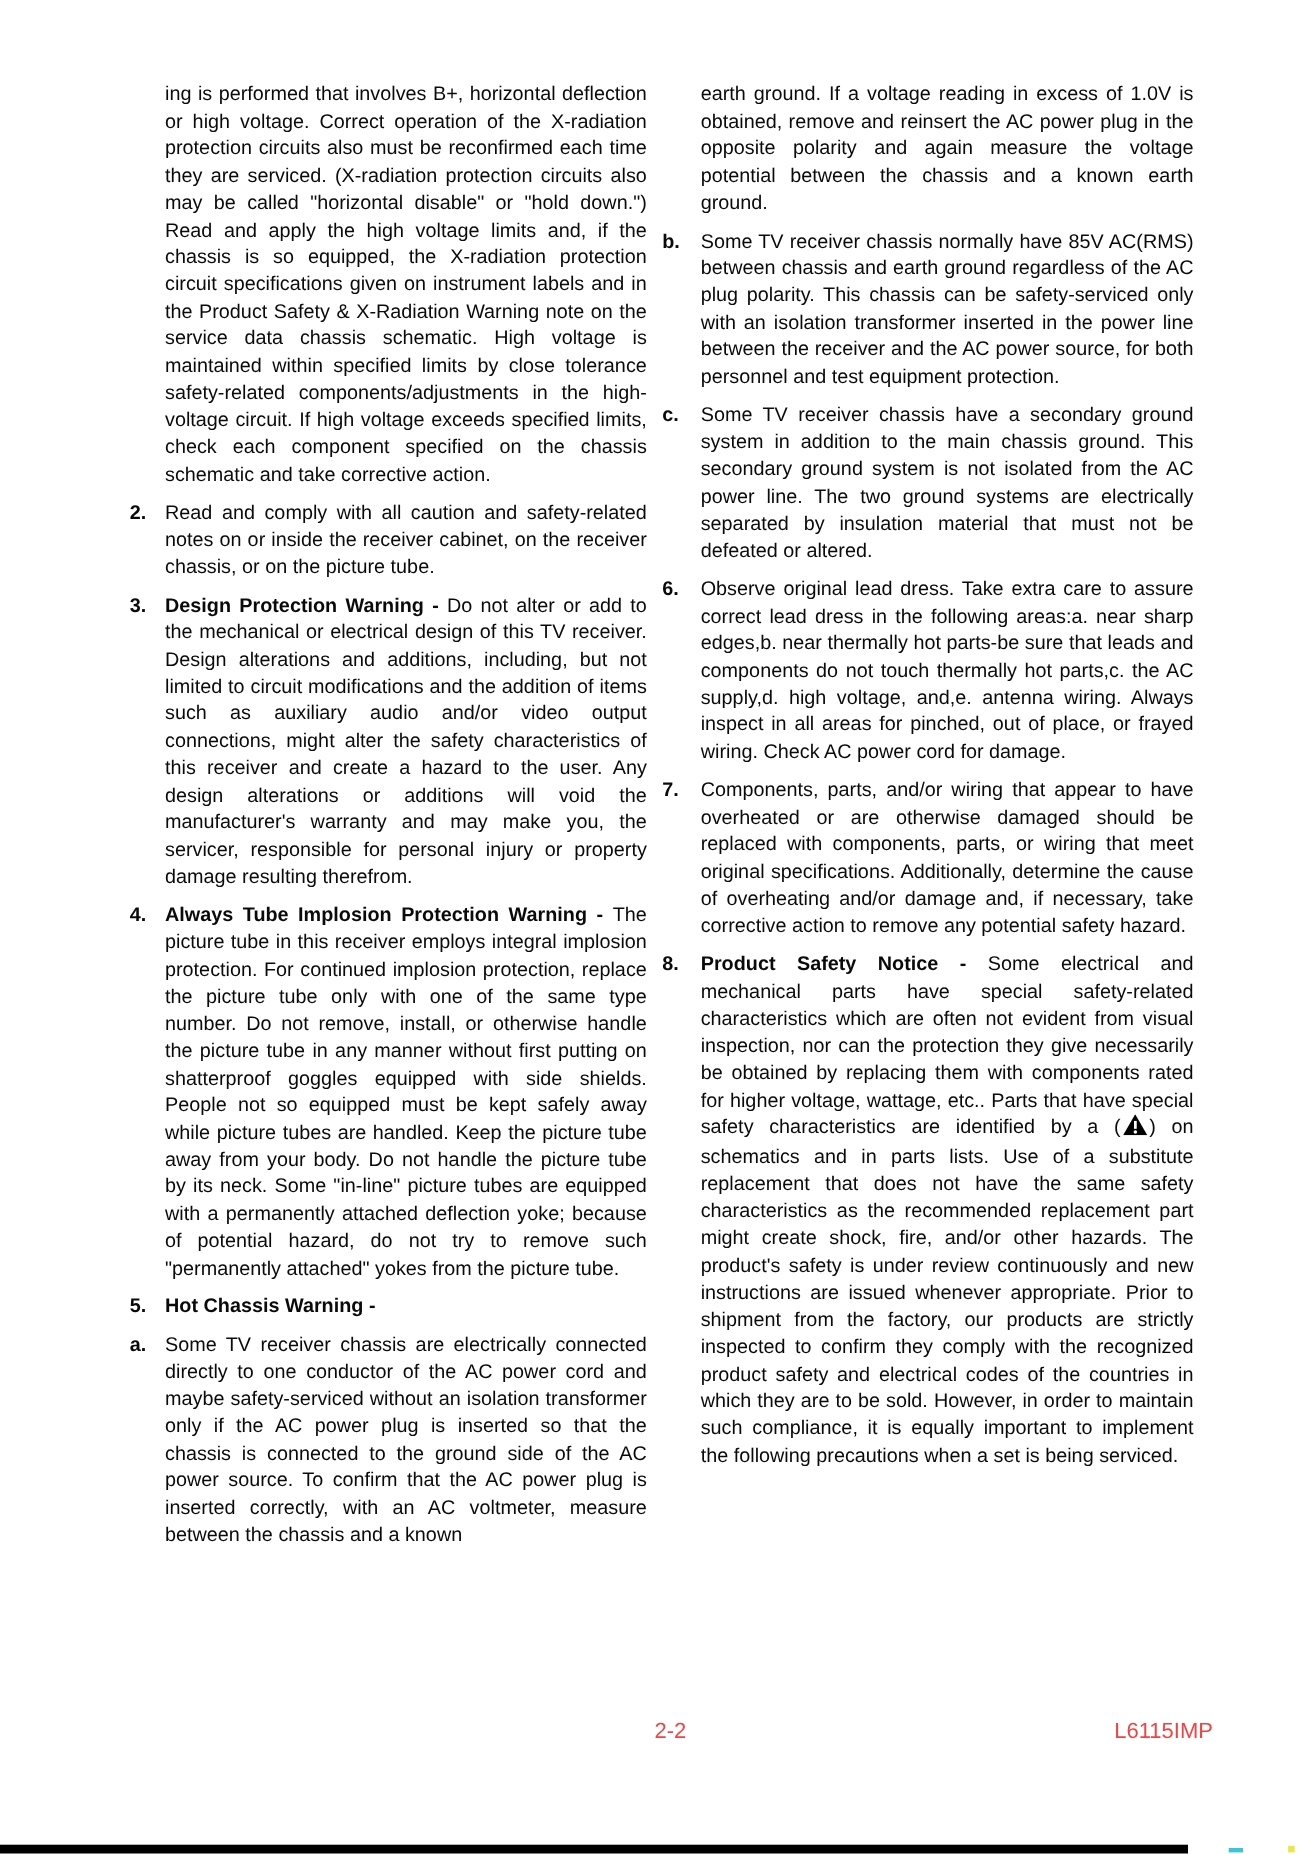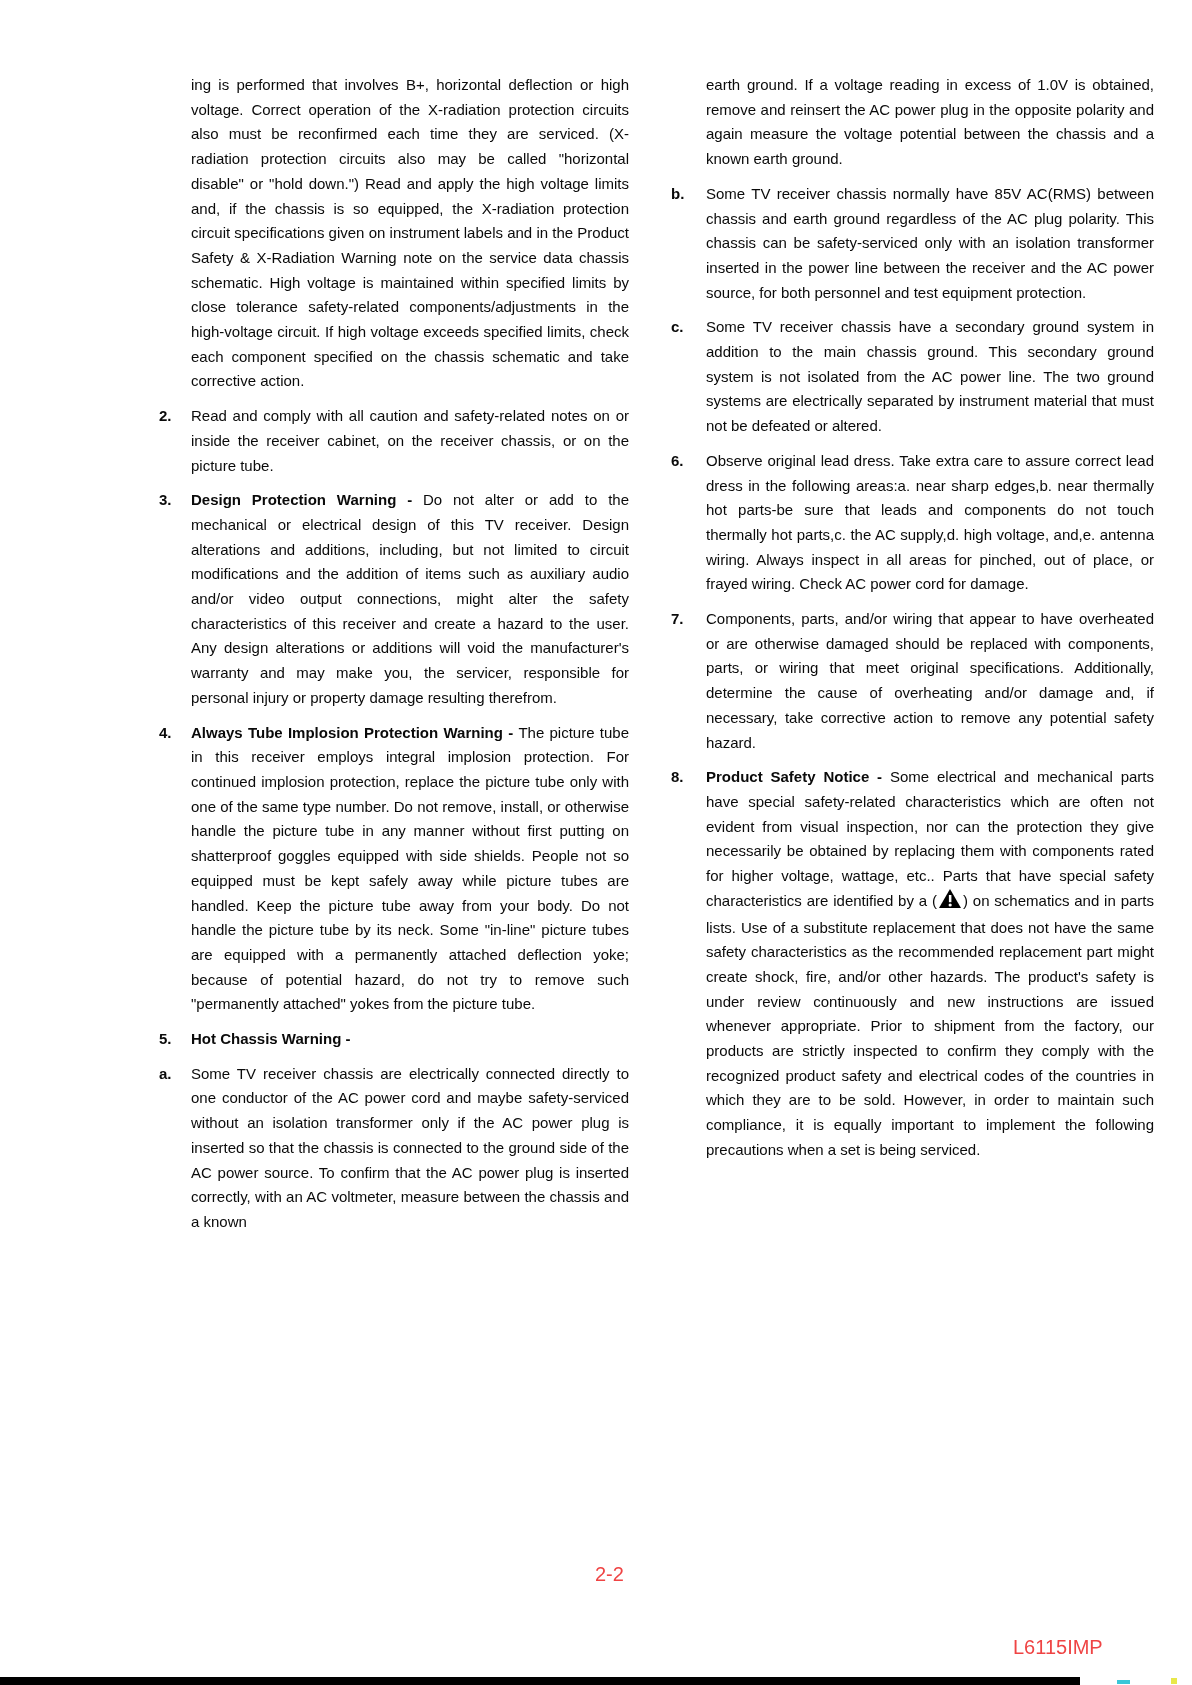--- a/index.html
+++ b/index.html
@@ -11,28 +11,27 @@
     position: relative;
     width: 1192px;
     height: 1685px;
     font-family: "Liberation Sans", sans-serif;
     color: #000;
     overflow: hidden;
   }
   .column {
     position: absolute;
     top: 73px;
-    font-size: 15px;
+    font-size: 18px;
     line-height: 24.7px;
     text-align: justify;
     color: #0a0a0a;
-    margin-left: 41px;
   }
   #col-left  { left: 118px; width: 470px; }
-  #col-right { left: 630px; width: 483px; }
+  #col-right { left: 602px; width: 483px; }
   .item {
     position: relative;
     padding-left: 32px;
     margin-bottom: 10px;
   }
   #col-right .item { padding-left: 35px; }
   .marker {
     position: absolute;
     left: 0;
     top: 0;
@@ -43,21 +42,21 @@
     display: inline-block;
     vertical-align: -2px;
     margin: 0 2px;
   }
   .footer-text {
     position: absolute;
     font-size: 20px;
     color: #ef4444;
   }
   #page-number { left: 595px; top: 1563px; }
-  #doc-code    { left: 1013px; top: 1636px; }
+  #doc-code    { left: 1013px; top: 1563px; }
   .scan-bar {
     position: absolute;
     left: 0;
     top: 1677px;
     width: 1080px;
     height: 8px;
     background: #000;
   }
   .speck { position: absolute; }
   #speck-cyan   { left: 1117px; top: 1680px; width: 13px; height: 4px; background: #39c7d8; }
@@ -107,21 +106,21 @@
     <span>earth ground. If a voltage reading in excess of 1.0V is obtained, remove and reinsert the AC power plug in the opposite polarity and again measure the voltage potential between the chassis and a known earth ground.</span>
   </div>
 
   <div class="item">
     <span class="marker">b.</span>
     <span>Some TV receiver chassis normally have 85V AC(RMS) between chassis and earth ground regardless of the AC plug polarity. This chassis can be safety-serviced only with an isolation transformer inserted in the power line between the receiver and the AC power source, for both personnel and test equipment protection.</span>
   </div>
 
   <div class="item">
     <span class="marker">c.</span>
-    <span>Some TV receiver chassis have a secondary ground system in addition to the main chassis ground. This secondary ground system is not isolated from the AC power line. The two ground systems are electrically separated by instrument material that must not be defeated or altered.</span>
+    <span>Some TV receiver chassis have a secondary ground system in addition to the main chassis ground. This secondary ground system is not isolated from the AC power line. The two ground systems are electrically separated by insulation material that must not be defeated or altered.</span>
   </div>
 
   <div class="item">
     <span class="marker">6.</span>
     <span>Observe original lead dress. Take extra care to assure correct lead dress in the following areas:a. near sharp edges,b. near thermally hot parts-be sure that leads and components do not touch thermally hot parts,c. the AC supply,d. high voltage, and,e. antenna wiring. Always inspect in all areas for pinched, out of place, or frayed wiring. Check AC power cord for damage.</span>
   </div>
 
   <div class="item">
     <span class="marker">7.</span>
     <span>Components, parts, and/or wiring that appear to have overheated or are otherwise damaged should be replaced with components, parts, or wiring that meet original specifications. Additionally, determine the cause of overheating and/or damage and, if necessary, take corrective action to remove any potential safety hazard.</span>

